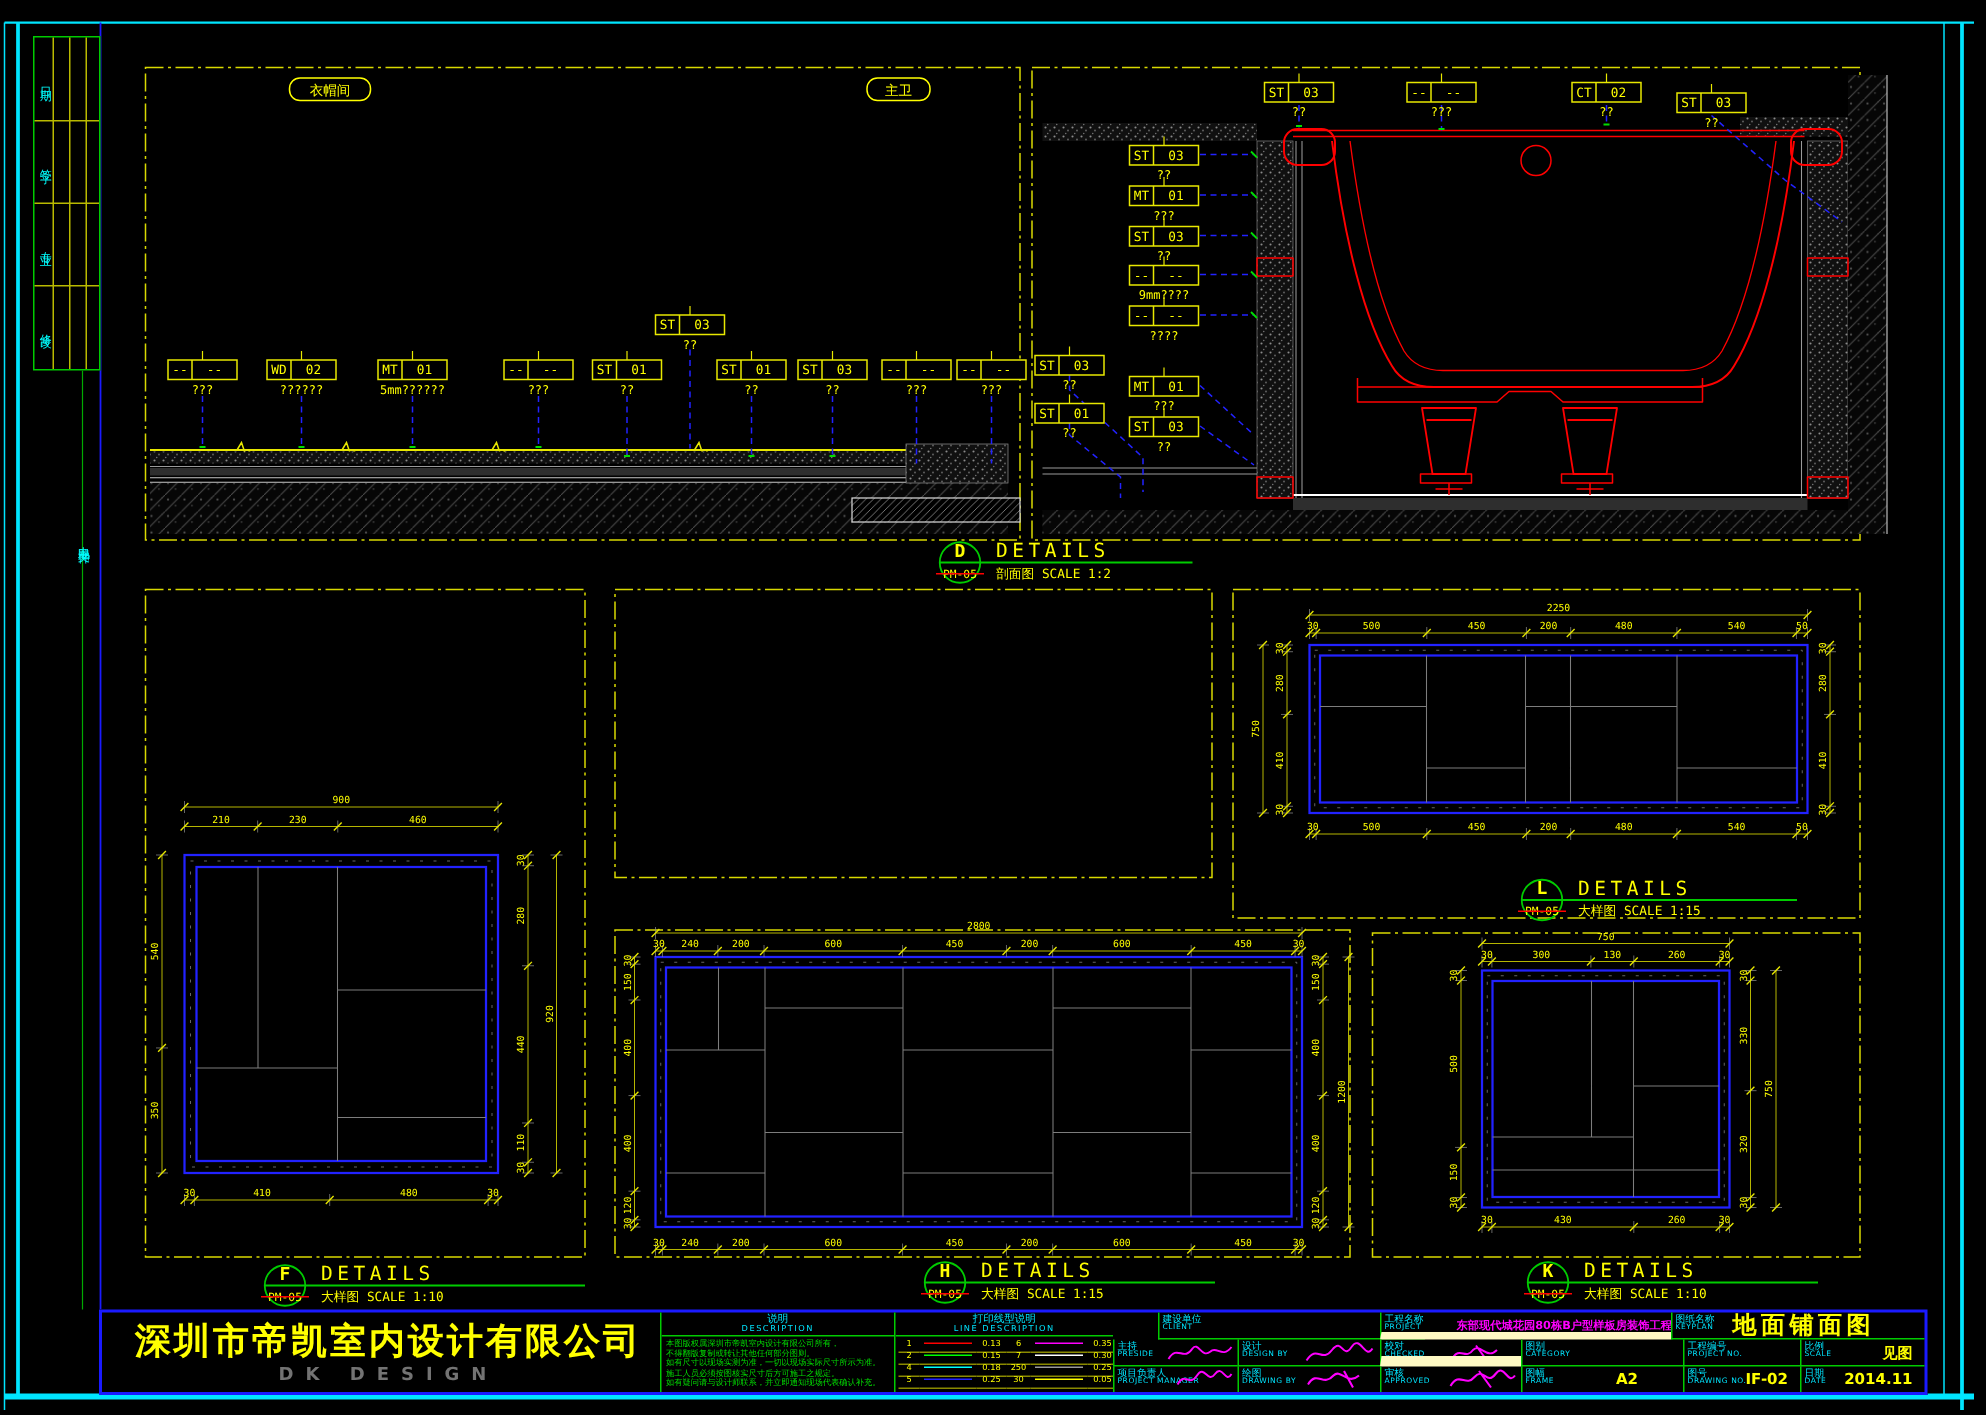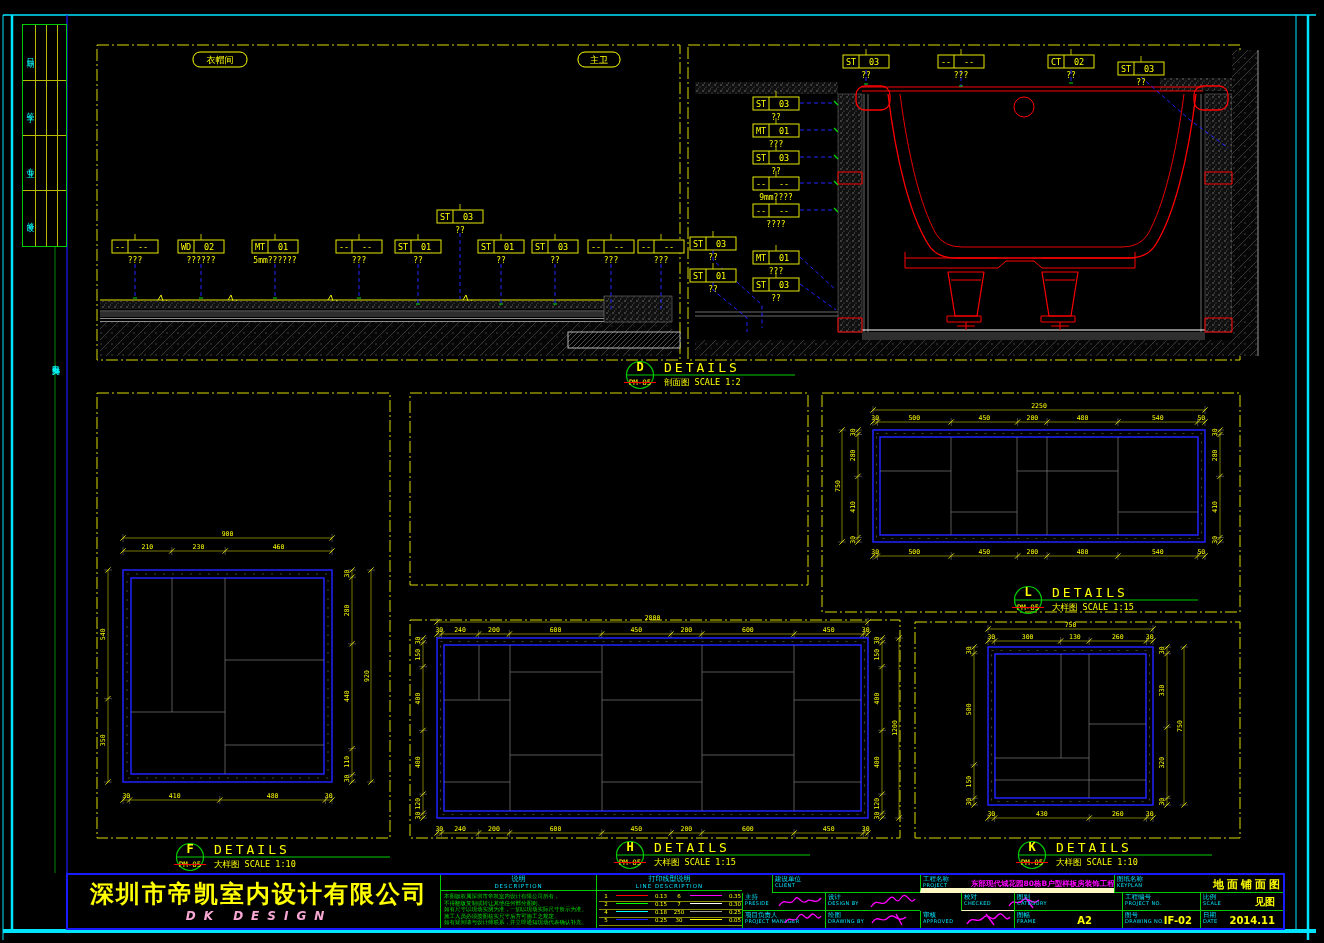--- a/index.html
+++ b/index.html
@@ -18,33 +18,33 @@
        color:#00ffff;font-size:8px;z-index:2;letter-spacing:1px;}
   
   .tb{position:absolute;left:66px;top:873px;width:1219px;height:57px;border:2px solid #1a1aff;
       box-sizing:border-box;background:#000;z-index:2;}
   .tb .cell{position:absolute;box-sizing:border-box;border-left:1px solid #00cc00;overflow:hidden;}
   .tb .hdr{border-bottom:1px solid #00cc00;text-align:center;color:#00e5ff;}
   .tb .hdr .cn{font-size:7px;line-height:8px;}
   .tb .hdr .en{font-size:5.5px;line-height:6px;letter-spacing:1px;}
   .company{display:flex;flex-direction:column;align-items:center;justify-content:center;height:100%;padding-left:10px;}
   .company .cn{color:#ffff00;font-size:24px;font-weight:bold;letter-spacing:2px;line-height:26px;}
-  .company .en{color:#f9a8d4;font-size:12px;font-weight:bold;letter-spacing:8px;margin-top:2px;font-style:italic;}
+  .company .en{color:#737373;font-size:12px;font-weight:bold;letter-spacing:8px;margin-top:2px;}
   .desc-body{padding:2px 3px;color:#00dd00;font-size:5.5px;line-height:6.6px;white-space:nowrap;}
   .lt-body{padding:1px 2px;}
   .ltr{display:grid;grid-template-columns:14px 38px 20px 16px 38px 20px;height:8px;align-items:center;}
   .ltr span{color:#ffff00;font-size:5.5px;text-align:center;border-bottom:1px solid #8a8a00;height:100%;line-height:8px;}
   .ltr .sw{position:relative;border-bottom:1px solid #8a8a00;height:100%;}
   .ltr .sw i{position:absolute;left:3px;right:3px;top:3.5px;height:1.4px;display:block;}
   .lbl{position:absolute;left:2px;top:1px;color:#00e5ff;white-space:nowrap;}
   .lbl .cn{font-size:6.5px;line-height:7px;}
   .lbl .en{font-size:5px;line-height:5.5px;letter-spacing:.4px;}
   .val-y{position:absolute;right:8px;top:50%;transform:translateY(-50%);color:#ffff00;font-size:10px;font-weight:bold;}
-  .val-center{position:absolute;left:0;right:0;top:50%;transform:translateY(-50%);text-align:right;
-      color:#ffff00;font-size:11px;font-weight:bold;letter-spacing:3px;}
+  .val-center{position:absolute;left:0;right:0;top:50%;transform:translateY(-50%);text-align:left;
+      color:#ffff00;font-size:16px;font-weight:bold;letter-spacing:3px;}
   .val-mag{position:absolute;left:50px;top:4px;color:#ff00ff;font-size:7.5px;font-weight:bold;white-space:nowrap;}
   .sig{position:absolute;right:2px;top:1px;}
 </style>
 </head>
 <body>
 
 <div class="canvas">
 
 <svg id="draw" width="1324" height="943" viewBox="0 0 1324 943">
   <defs>
@@ -932,21 +932,21 @@
   </div>
   <div class="cell" style="left:757px;top:18px;width:95px;height:18px;border-bottom:1px solid #00cc00;">
     <div class="lbl">
           <div class="cn">设计</div>
     <div class="en">DESIGN BY</div>
         </div>
     <svg class="sig" width="50" height="16">
           <path d="M3,13 C10,2 13,15 20,6 S27,13 33,4 S42,13 47,5" stroke="#ff00ff" stroke-width="1.3" fill="none"></path>
         </svg>
   </div>
-  <div class="cell" style="left:893px;top:18px;width:94px;height:18px;border-bottom:1px solid #fef9c3;padding-left:27px;">
+  <div class="cell" style="left:852px;top:18px;width:94px;height:18px;border-bottom:7px solid #fef9c3;padding-left:27px;">
     <div class="lbl">
           <div class="cn">校对</div>
     <div class="en">CHECKED</div>
         </div>
     <svg class="sig" width="48" height="16">
           <path d="M4,12 C9,3 13,13 18,6 C23,1 27,13 34,6 M20,3 L28,14" stroke="#ff00ff" stroke-width="1.3" fill="none"></path>
         </svg>
   </div>
   <div class="cell" style="left:946px;top:18px;width:108px;height:18px;border-bottom:1px solid #00cc00;">
     <div class="lbl">

